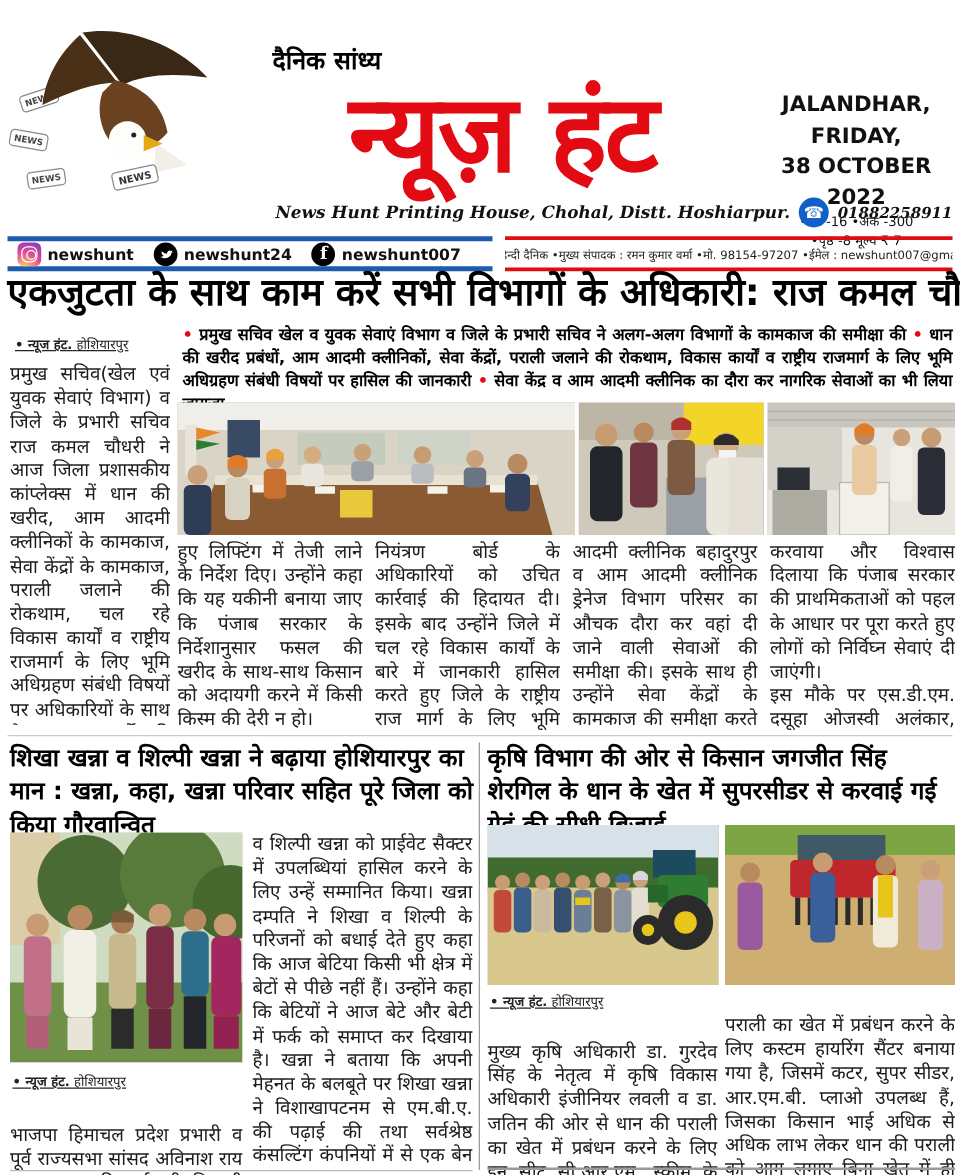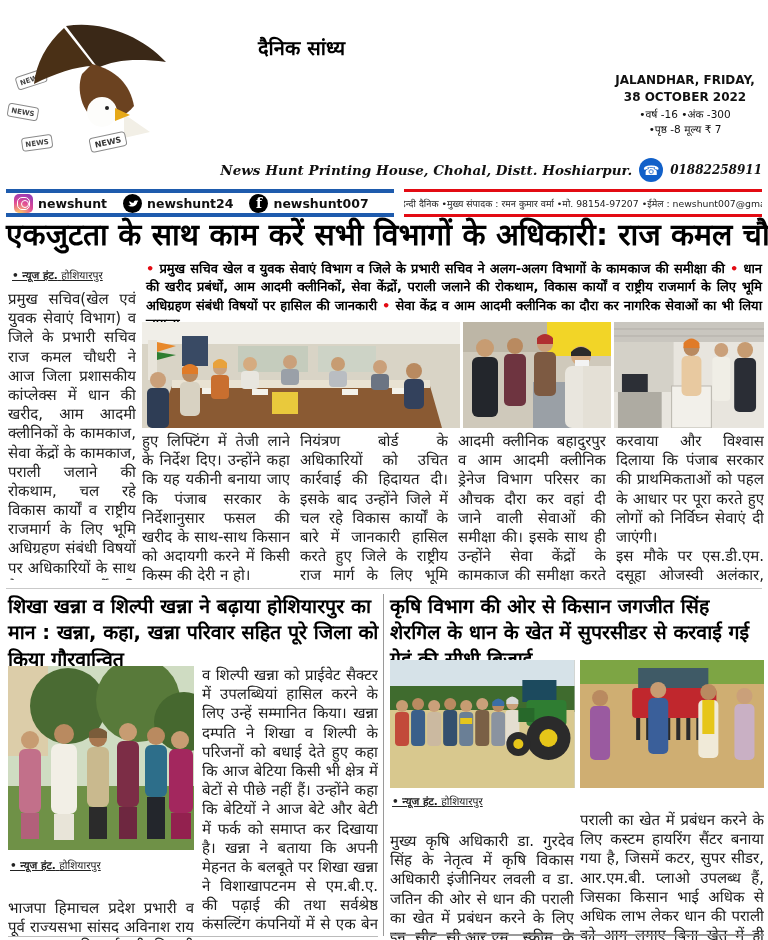--- a/index.html
+++ b/index.html
@@ -4,28 +4,28 @@
 <style>
   html,body { margin:0; padding:0; background:#fff; }
   .page {
     position:relative; width:768px; height:940px; background:#fff;
     font-family:"DejaVu Sans", sans-serif; color:#111; overflow:hidden;
     margin:0 auto;
   }
   
   .logo { position:absolute; left:4px; top:20px; width:176px; height:150px; }
   .logo svg { width:100%; height:100%; display:block; }
-  .tagline { position:absolute; left:218px; top:34px; font-size:20px; font-weight:bold; color:#000;margin-left:40px; }
+  .tagline { position:absolute; left:218px; top:34px; font-size:20px; font-weight:bold; color:#000; }
   .title {
     position:absolute; left:196px; top:46px; width:412px; text-align:center;
     font-size:86px; font-weight:900; color:#e30b13; line-height:1.45; letter-spacing:-2px;
     white-space:nowrap;
   }
   .date-block { position:absolute; right:4px; top:72px; width:158px; text-align:center; line-height:1.45; }
-  .date-block .d1 { font-weight:bold; font-size:12px; }
+  .date-block .d1 { font-weight:bold; font-size:17px; }
   .date-block .d2 { font-size:10.5px; }
   .address-row {
     position:absolute; right:6px; top:158px; display:flex; align-items:center; gap:7px;
     font-family:"DejaVu Serif", serif; font-style:italic;
   }
   .address-row .addr { font-size:13.5px; font-weight:bold; }
   .phone-badge {
     width:24px; height:24px; border-radius:50%; background:#1160c9; color:#fff;
     display:flex; align-items:center; justify-content:center; font-size:13px; font-style:normal;
     font-family:"DejaVu Sans", sans-serif;
@@ -128,20 +128,21 @@
         <circle cx="103" cy="88" r="2" fill="#222"></circle>
         <path d="M111 88 L126 95 L111 101 Z" fill="#e6a817"></path>
         <g transform="rotate(-12 104 122)">
           <rect x="86" y="115" width="36" height="14" rx="3" fill="#fff" stroke="#8a8a8a"></rect>
           <text x="104" y="125" font-size="8" font-weight="bold" fill="#333" text-anchor="middle">NEWS</text>
         </g>
       </g>
     </svg>
   </div>
   <div class="tagline">दैनिक सांध्य</div>
+  <div class="title">न्यूज़ हंट</div>
   <div class="date-block">
     <div class="d1">JALANDHAR, FRIDAY,</div>
     <div class="d1">38 OCTOBER 2022</div>
     <div class="d2">•वर्ष -16  •अंक -300</div>
     <div class="d2">•पृष्ठ -8 मूल्य ₹ 7</div>
   </div>
   <div class="address-row">
     <span class="addr">News Hunt Printing House, Chohal, Distt. Hoshiarpur.</span>
     <span class="phone-badge">☎</span>
     <span class="phone-num">01882258911</span>

